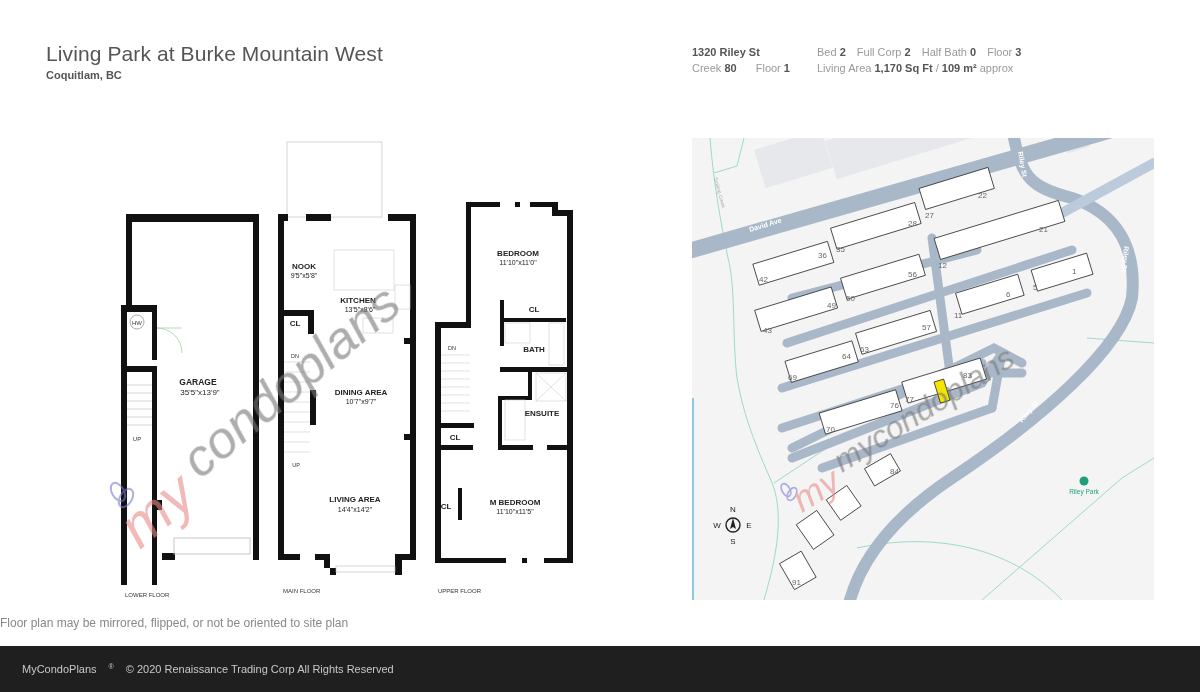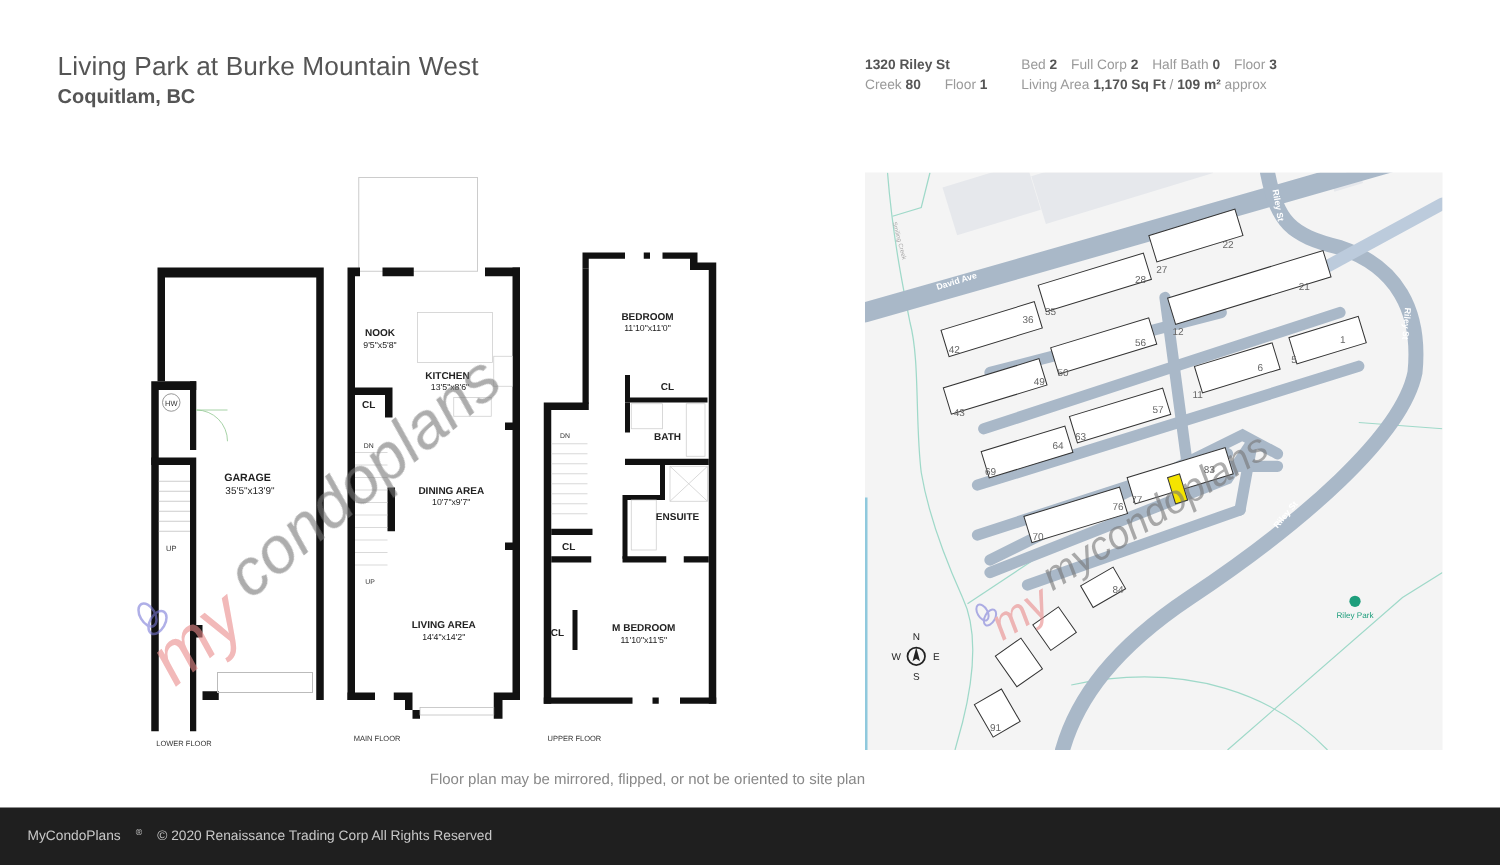--- a/index.html
+++ b/index.html
@@ -1,28 +1,28 @@
 <!DOCTYPE html>
 <html><head>
 <meta charset="utf-8">
 <style>
   * { box-sizing: border-box; margin: 0; padding: 0; }
   html, body { width: 1200px; height: 692px; overflow: hidden; background: #ffffff; }
   body { position: relative; font-family: "Liberation Sans", sans-serif; color: #555; }
 
   .title { position: absolute; left: 46px; top: 42px; font-size: 21px; color: #555; font-weight: normal; letter-spacing: 0.1px; }
-  .subtitle { position: absolute; left: 46px; top: 69px; font-size: 16px; font-weight: bold; color: #555; }
+  .subtitle { position: absolute; left: 46px; top: 69px; font-size: 11px; font-weight: bold; color: #555; }
 
   .info { position: absolute; font-size: 11px; color: #9a9a9a; line-height: 16px; white-space: nowrap; }
   .info b { color: #555; font-weight: bold; }
   .info .dark { color: #555; font-weight: bold; }
   .gap { display: inline-block; width: 8px; }
 
   .plan-area { position: absolute; left: 100px; top: 138px; width: 500px; height: 462px; }
-  .plan-note { position: absolute; left: 0; width: 692px; top: 616px; text-align: right; font-size: 12px; color: #888; }
+  .plan-note { position: absolute; left: 0; width: 692px; top: 616px; text-align: left; font-size: 12px; color: #888; }
 
   .map { position: absolute; left: 692px; top: 138px; width: 462px; height: 462px; background: #f4f4f4; overflow: hidden; }
 
   .footer { position: absolute; left: 0; top: 646px; width: 1200px; height: 46px; background: #1f1f1f; color: #c8c8c8; font-size: 11px; display: flex; align-items: center; padding-left: 22px; white-space: nowrap; }
   .footer span { margin-right: 12px; }
   .footer sup { font-size: 7px; }
 </style>
 </head>
 <body>
 

